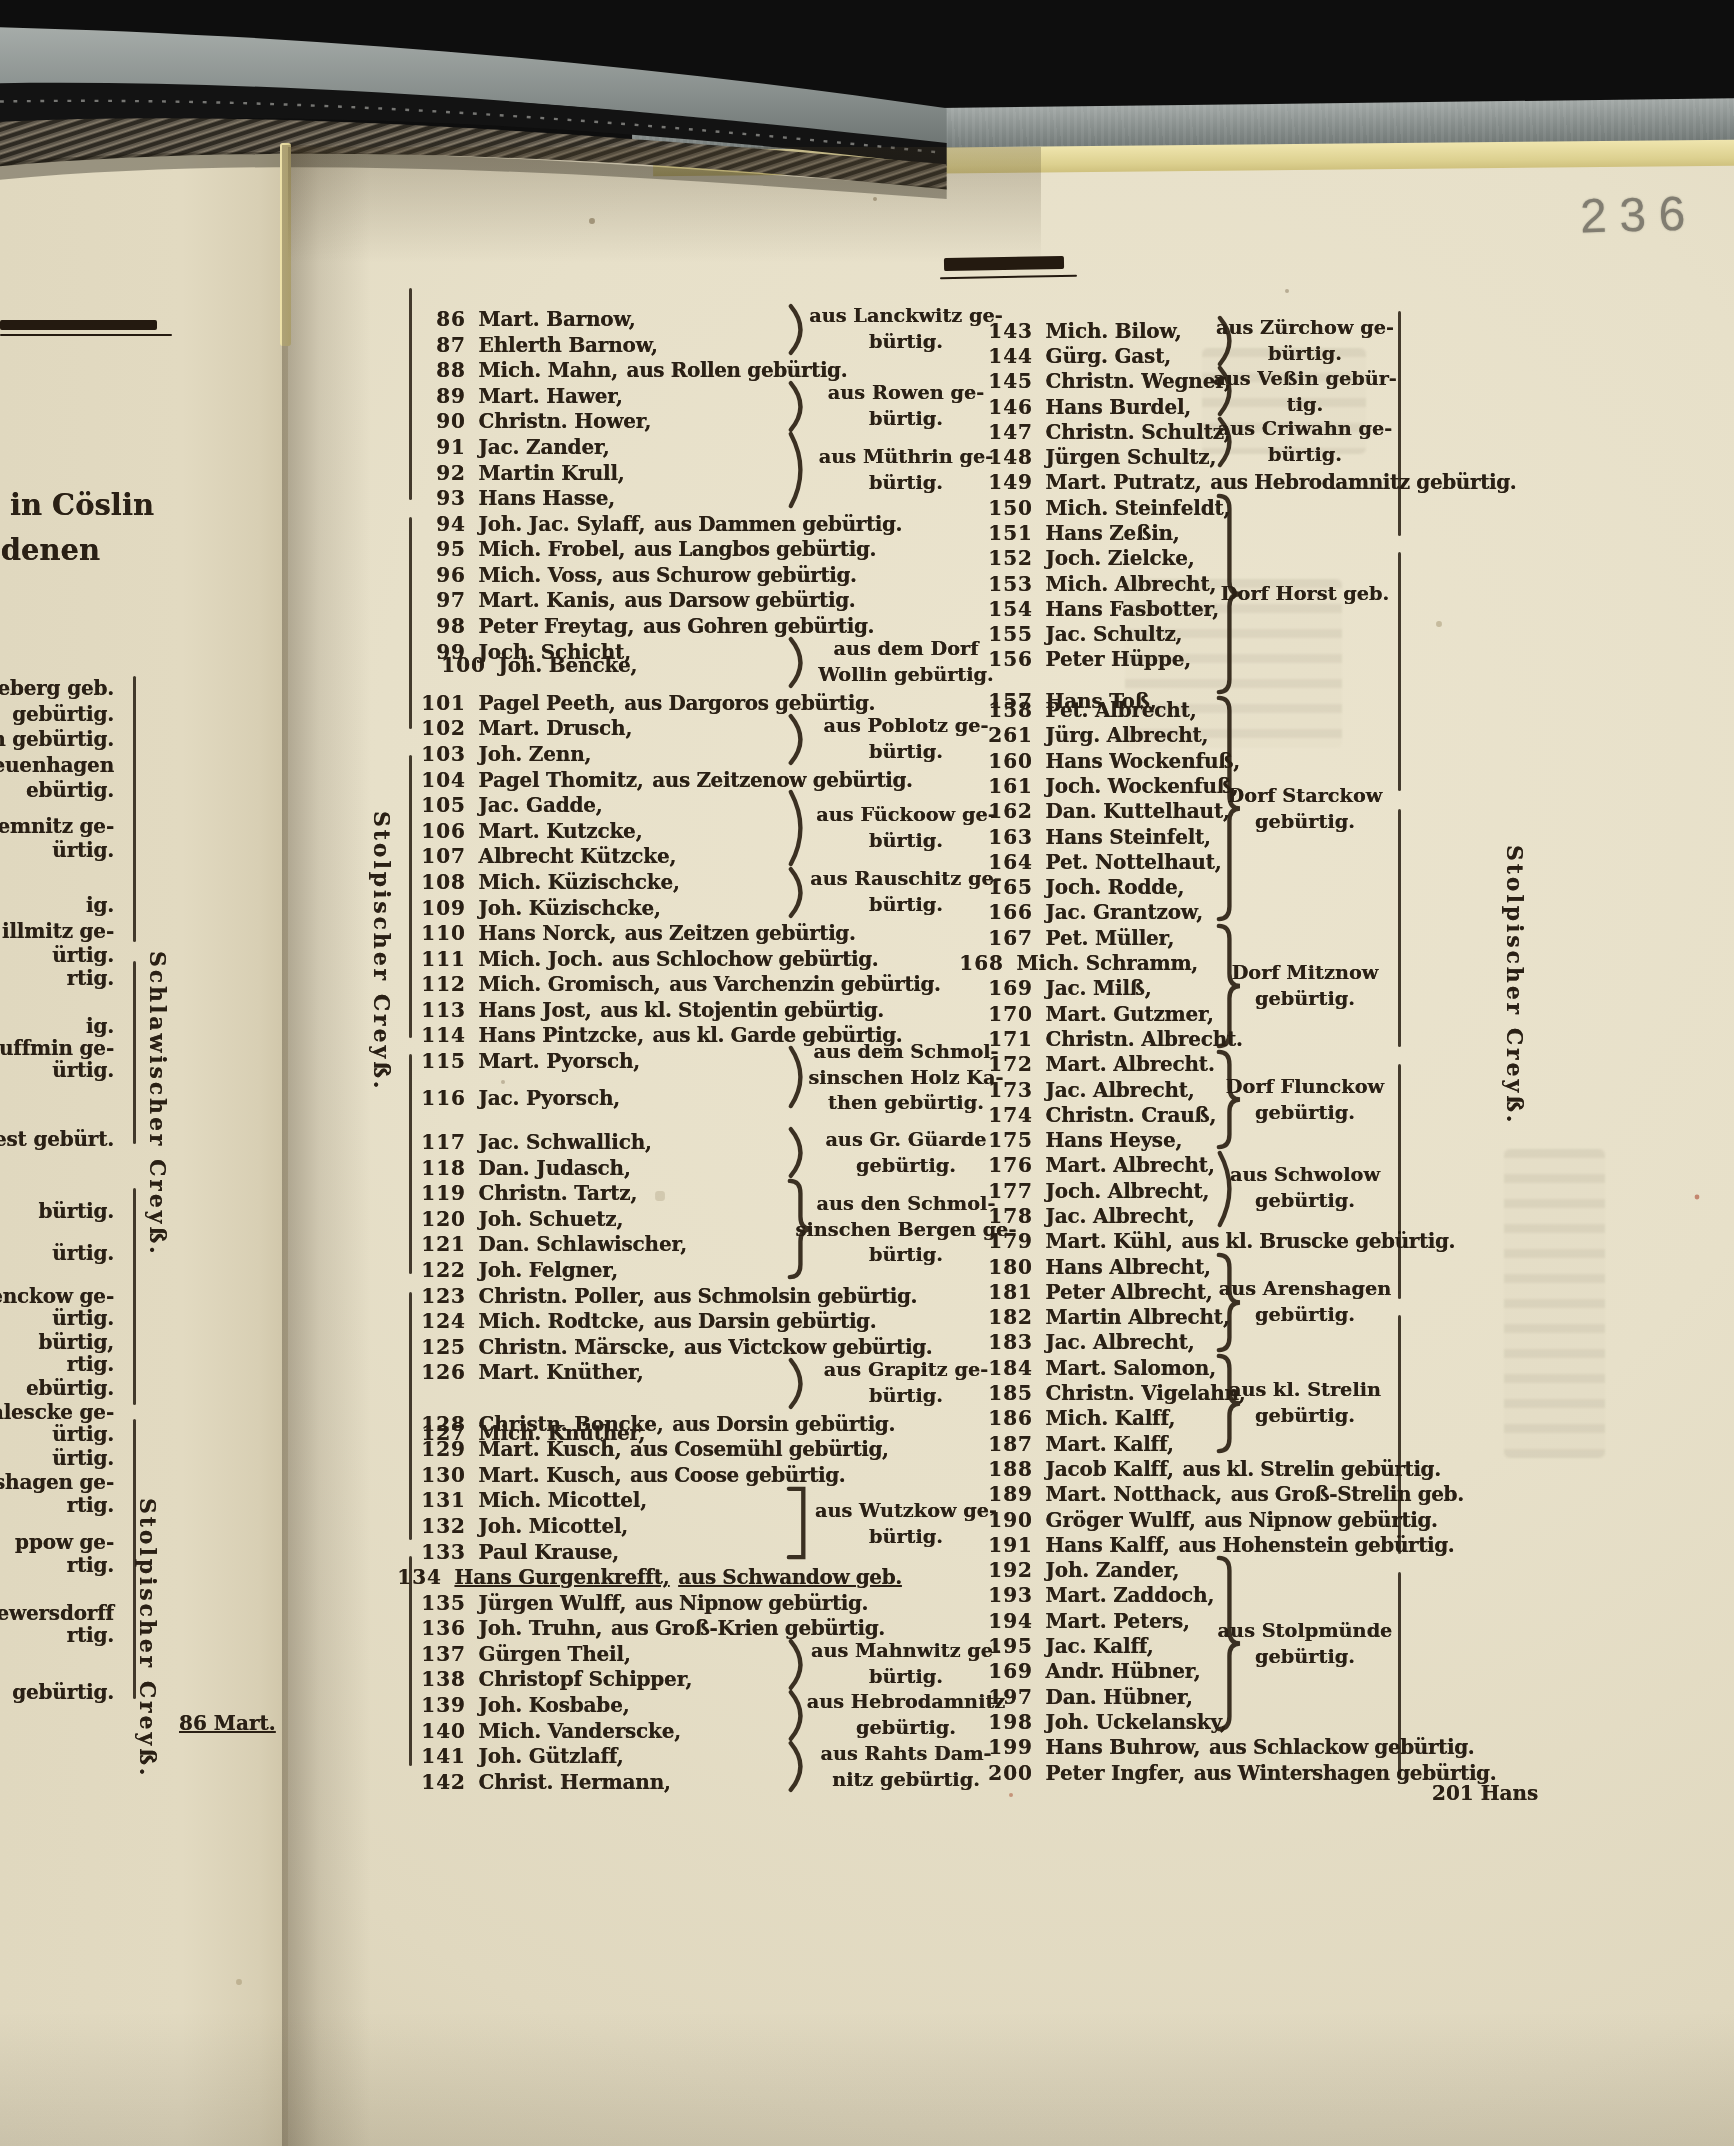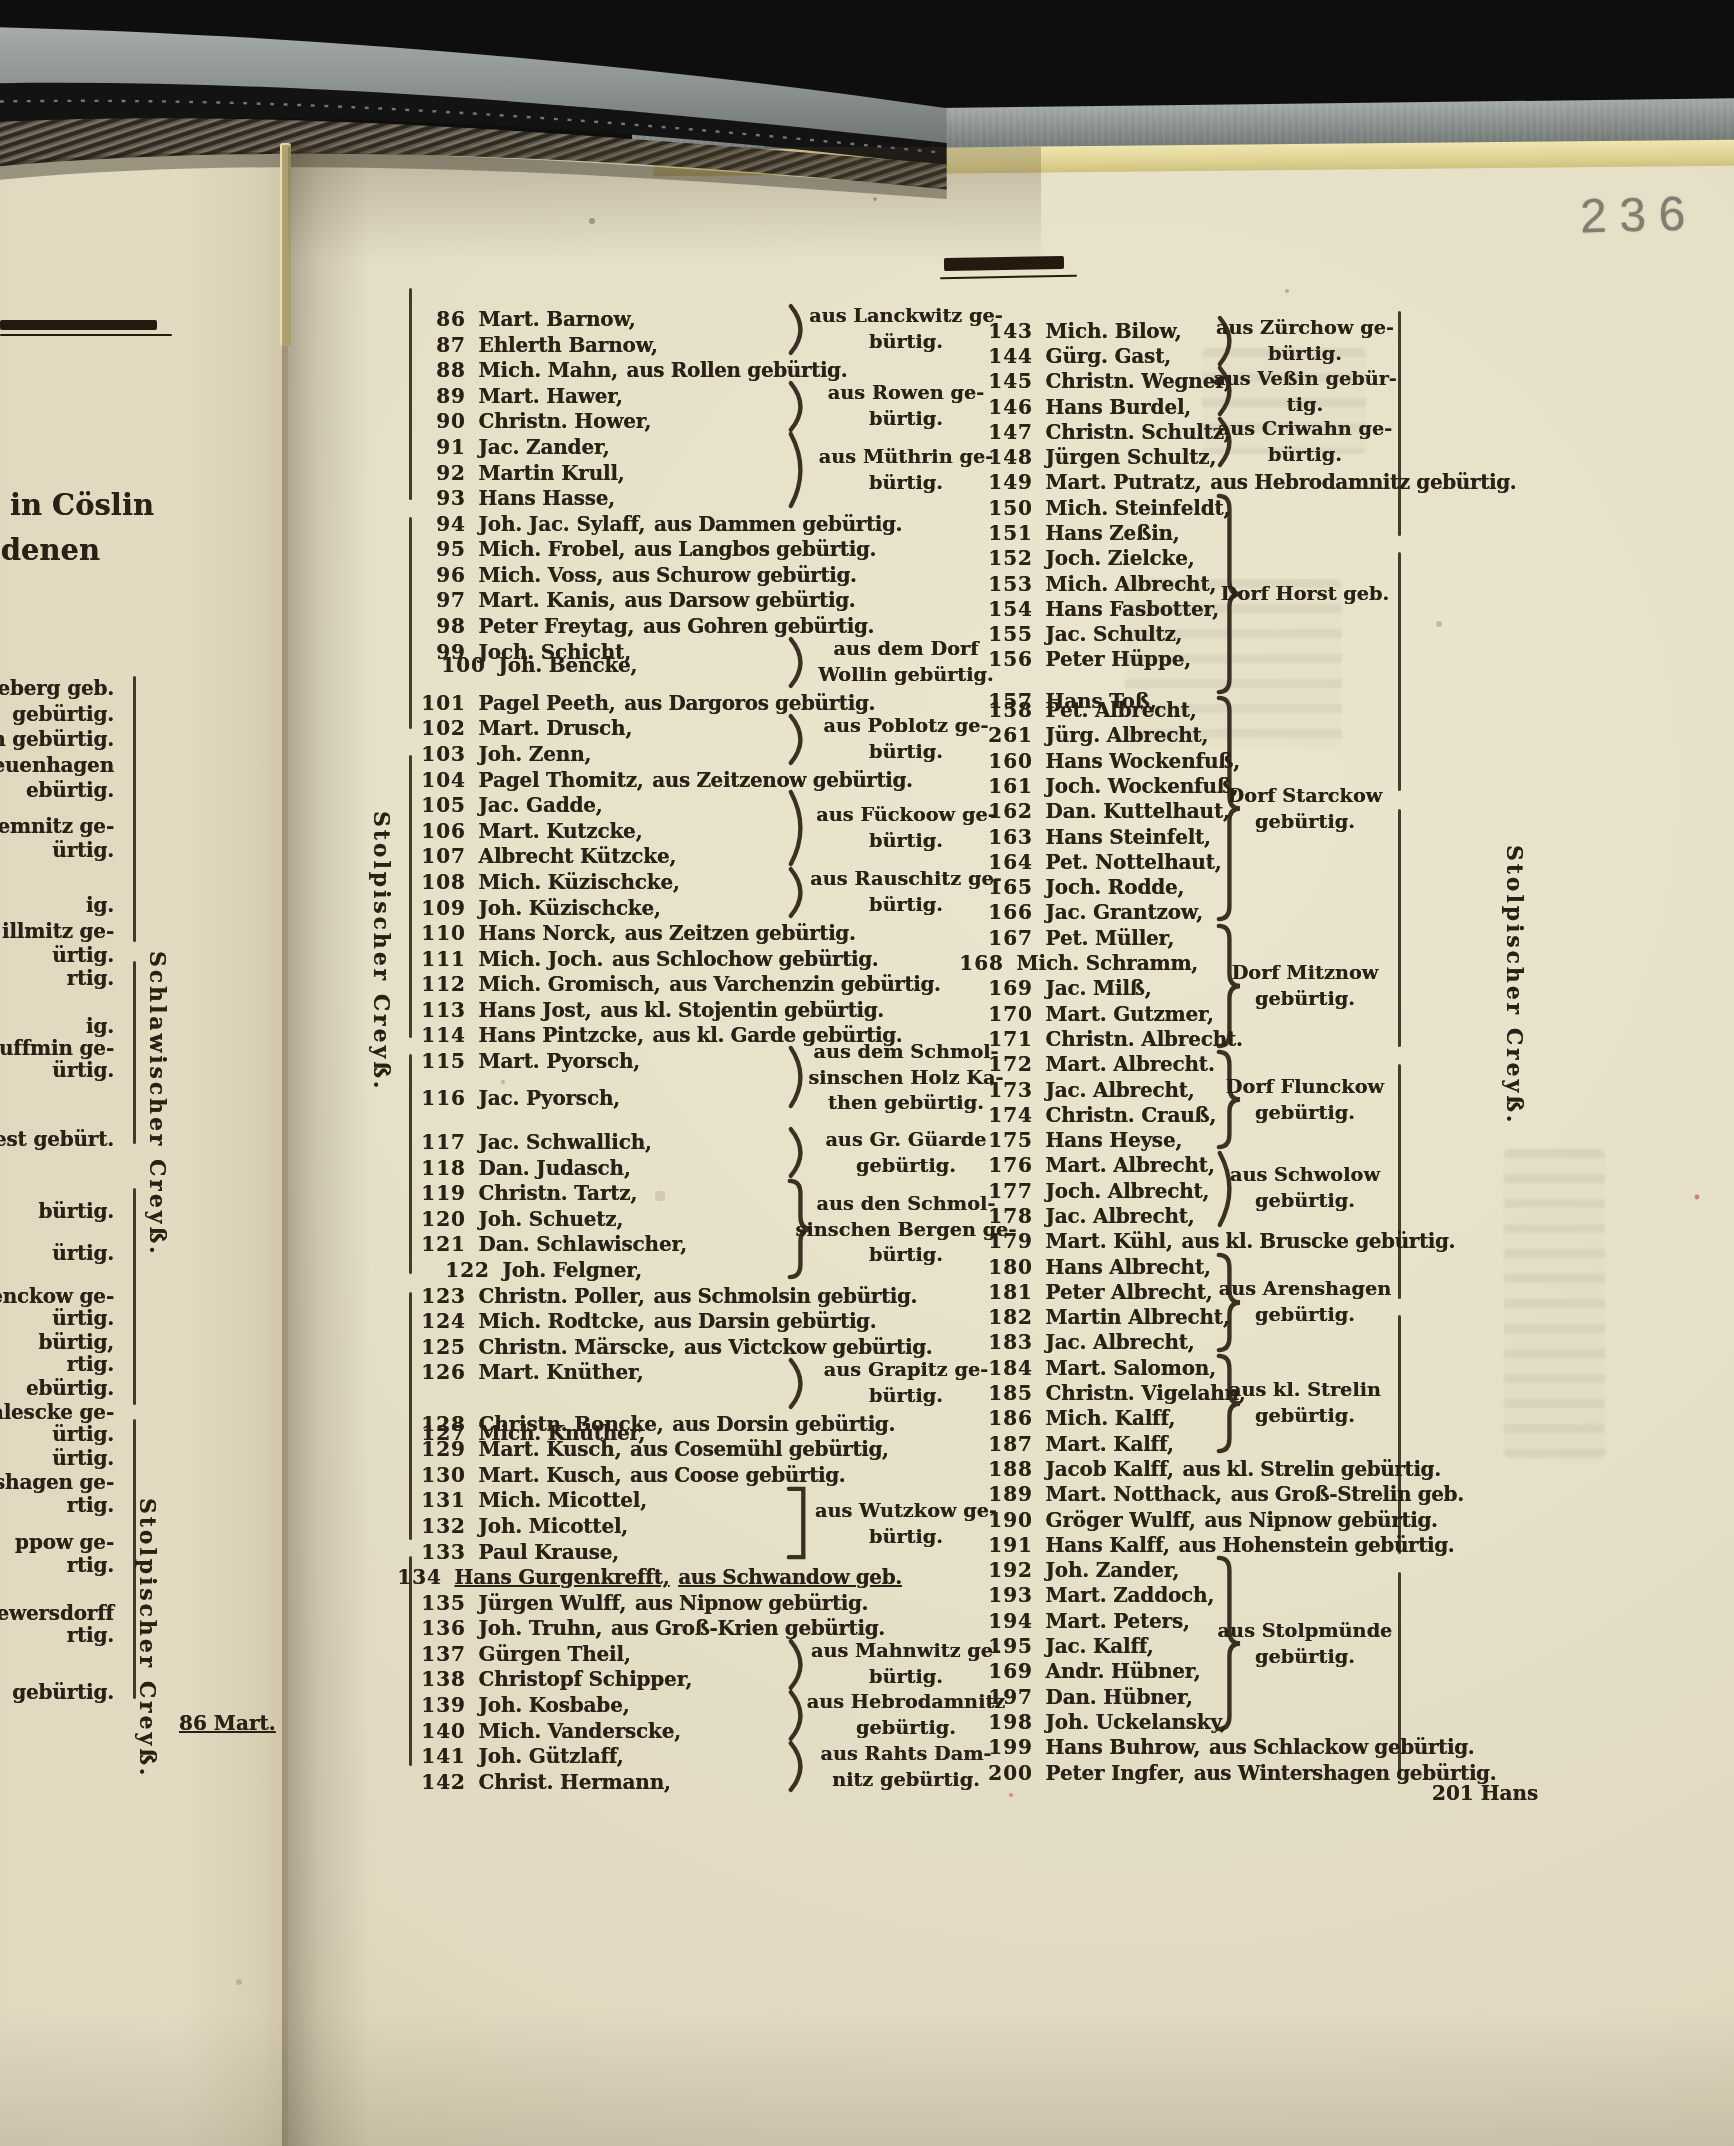--- a/index.html
+++ b/index.html
@@ -175,21 +175,21 @@
       <div class="row" style="left:410px;top:972px;"><span class="num">112</span><span class="nm">Mich. Gromisch,</span><span class="org">aus Varchenzin gebürtig.</span></div>
       <div class="row" style="left:410px;top:998px;"><span class="num">113</span><span class="nm">Hans Jost,</span><span class="org">aus kl. Stojentin gebürtig.</span></div>
       <div class="row" style="left:410px;top:1023px;"><span class="num">114</span><span class="nm">Hans Pintzcke,</span><span class="org">aus kl. Garde gebürtig.</span></div>
       <div class="row" style="left:410px;top:1049px;"><span class="num">115</span><span class="nm">Mart. Pyorsch,</span></div>
       <div class="row" style="left:410px;top:1086px;"><span class="num">116</span><span class="nm">Jac. Pyorsch,</span></div>
       <div class="row" style="left:410px;top:1130px;"><span class="num">117</span><span class="nm">Jac. Schwallich,</span></div>
       <div class="row" style="left:410px;top:1156px;"><span class="num">118</span><span class="nm">Dan. Judasch,</span></div>
       <div class="row" style="left:410px;top:1181px;"><span class="num">119</span><span class="nm">Christn. Tartz,</span></div>
       <div class="row" style="left:410px;top:1207px;"><span class="num">120</span><span class="nm">Joh. Schuetz,</span></div>
       <div class="row" style="left:410px;top:1232px;"><span class="num">121</span><span class="nm">Dan. Schlawischer,</span></div>
-      <div class="row" style="left:410px;top:1258px;margin-left:24px;"><span class="num">122</span><span class="nm">Joh. Felgner,</span></div>
+      <div class="row" style="left:410px;top:1258px;"><span class="num">122</span><span class="nm">Joh. Felgner,</span></div>
       <div class="row" style="left:410px;top:1284px;"><span class="num">123</span><span class="nm">Christn. Poller,</span><span class="org">aus Schmolsin gebürtig.</span></div>
       <div class="row" style="left:410px;top:1309px;"><span class="num">124</span><span class="nm">Mich. Rodtcke,</span><span class="org">aus Darsin gebürtig.</span></div>
       <div class="row" style="left:410px;top:1335px;"><span class="num">125</span><span class="nm">Christn. Märscke,</span><span class="org">aus Victckow gebürtig.</span></div>
       <div class="row" style="left:410px;top:1360px;"><span class="num">126</span><span class="nm">Mart. Knüther,</span></div>
       <div class="row" style="left:410px;top:1386px;margin-top:35px;"><span class="num">127</span><span class="nm">Mich. Knüther,</span></div>
       <div class="row" style="left:410px;top:1412px;"><span class="num">128</span><span class="nm">Christn. Boncke,</span><span class="org">aus Dorsin gebürtig.</span></div>
       <div class="row" style="left:410px;top:1437px;"><span class="num">129</span><span class="nm">Mart. Kusch,</span><span class="org">aus Cosemühl gebürtig,</span></div>
       <div class="row" style="left:410px;top:1463px;"><span class="num">130</span><span class="nm">Mart. Kusch,</span><span class="org">aus Coose gebürtig.</span></div>
       <div class="row" style="left:410px;top:1488px;"><span class="num">131</span><span class="nm">Mich. Micottel,</span></div>
       <div class="row" style="left:410px;top:1514px;"><span class="num">132</span><span class="nm">Joh. Micottel,</span></div>

